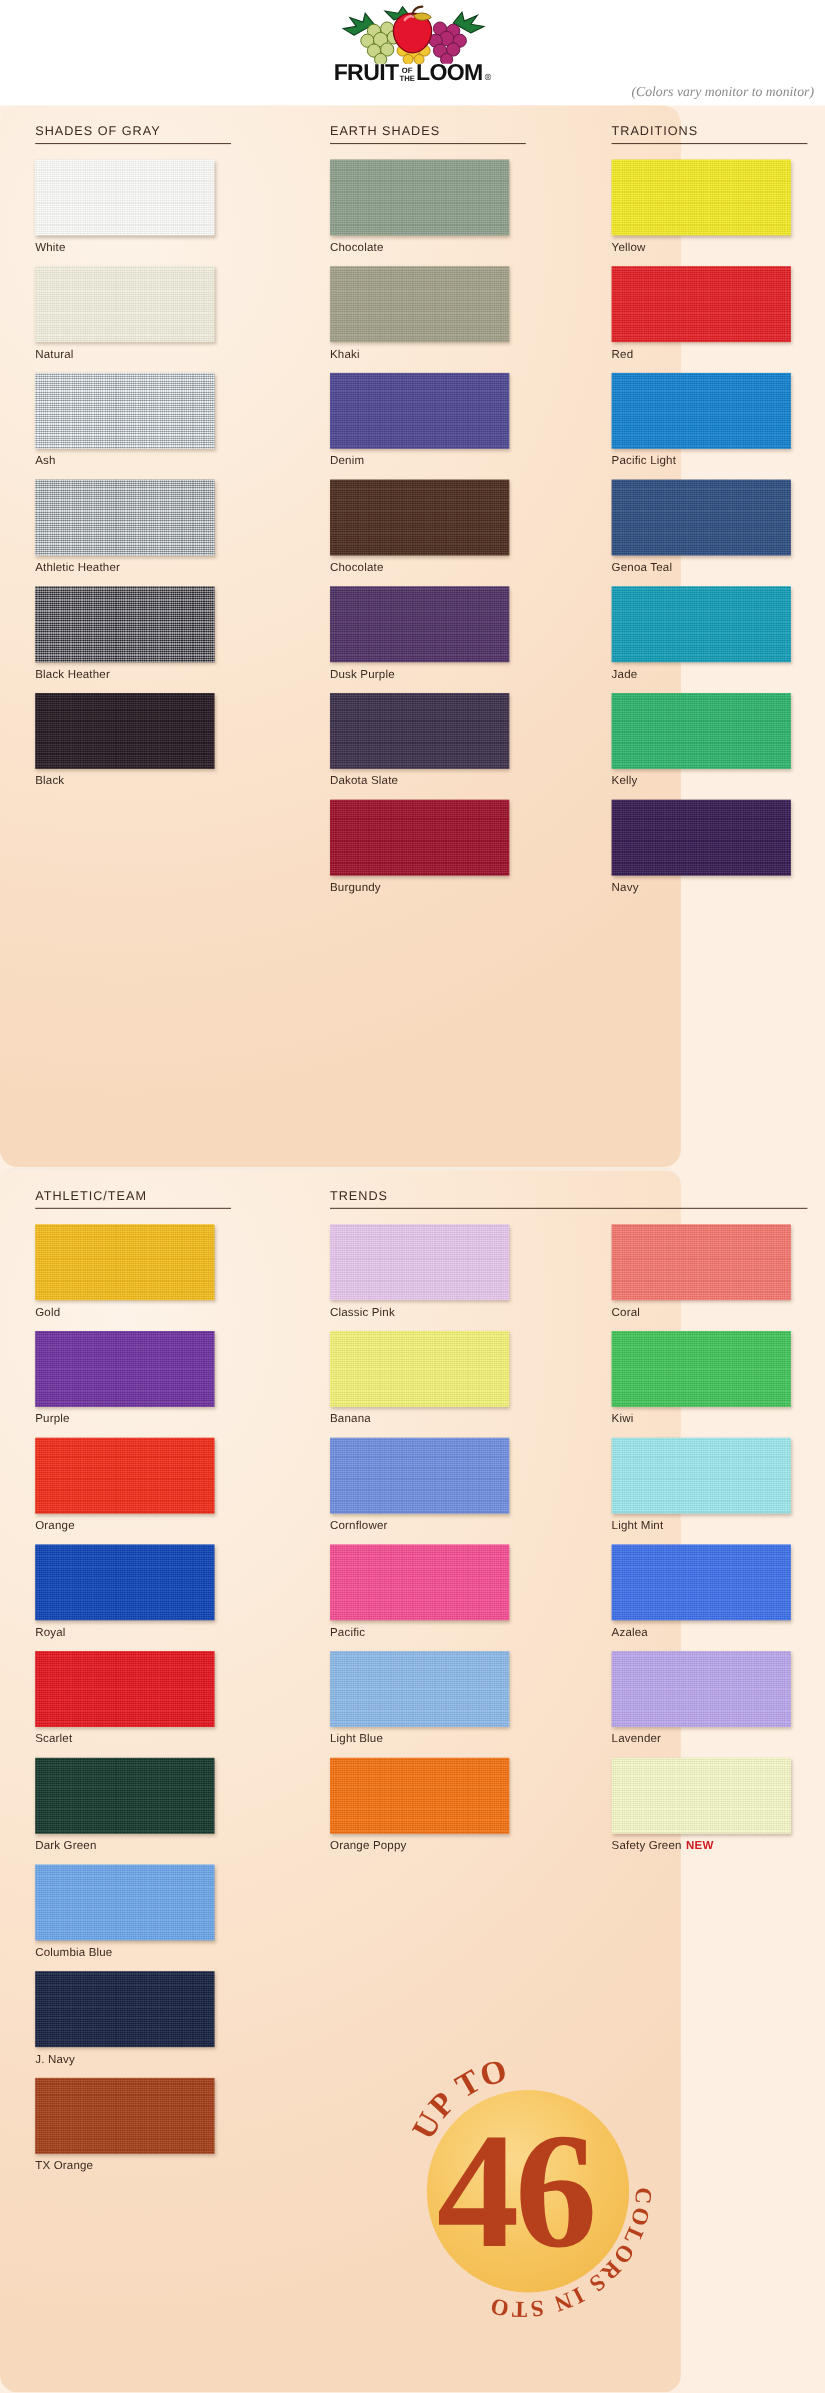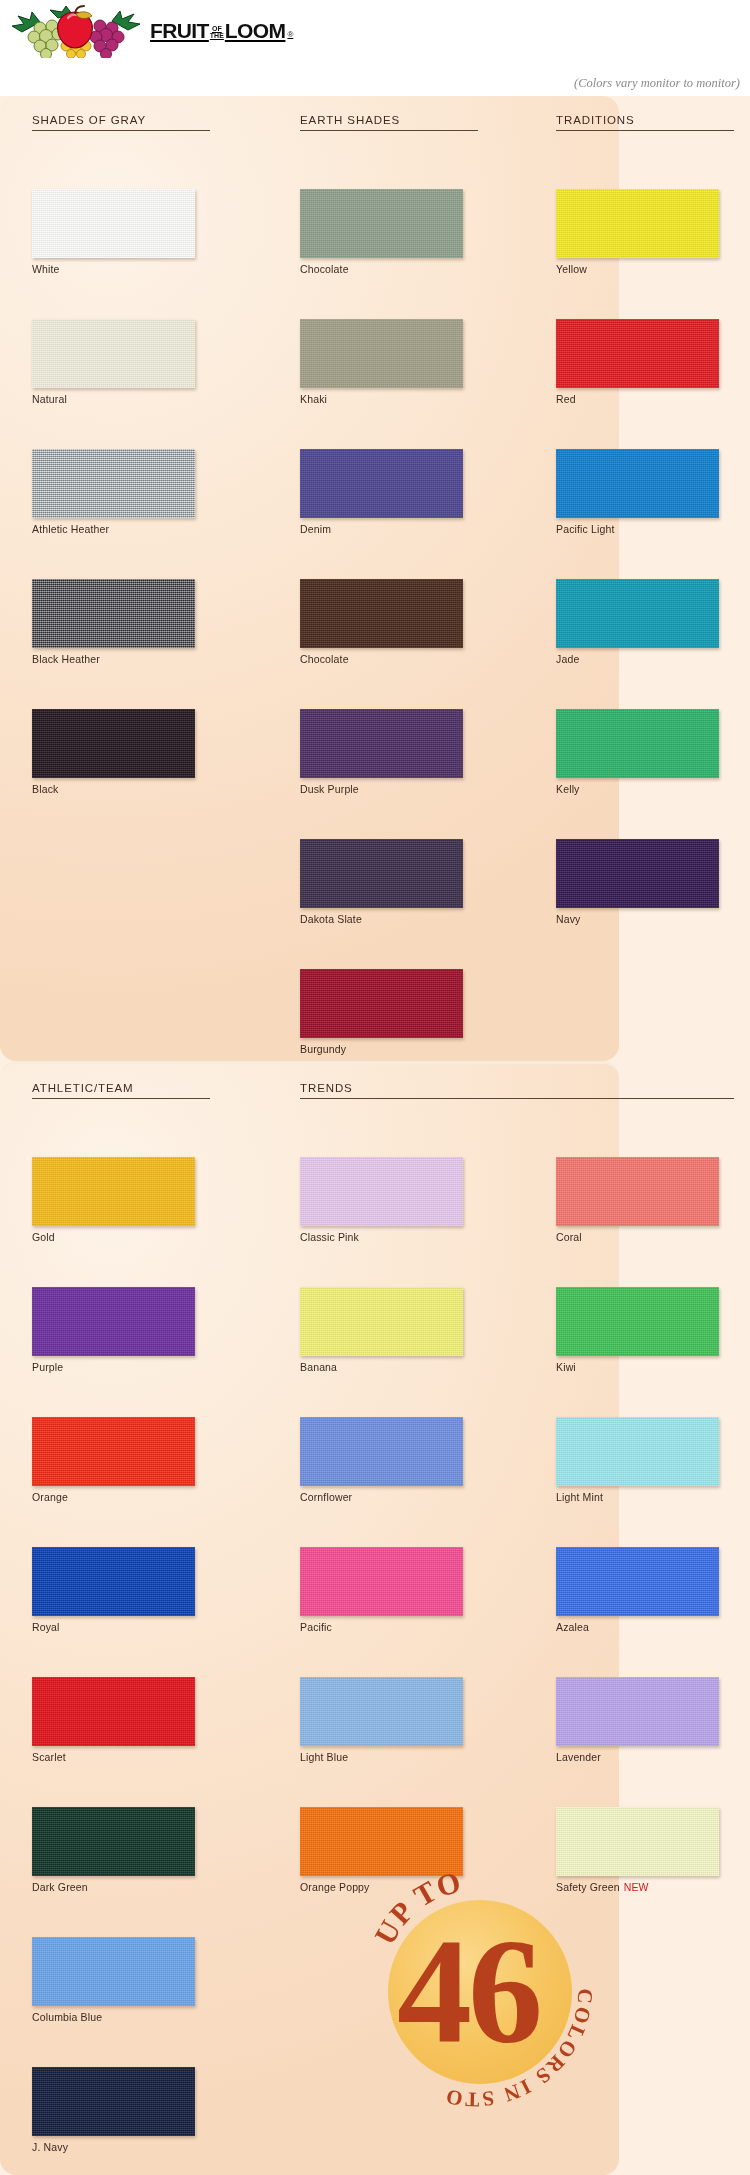--- a/index.html
+++ b/index.html
@@ -12,21 +12,21 @@
   }
   .page{position:relative;width:750px;height:2175px;}
 
   
   .header{
     position:relative;width:750px;height:96px;background:#ffffff;
     overflow:hidden;
   }
   .logo-wrap{
     position:absolute;left:0;right:0;top:4px;
-    display:flex;align-items:center;text-decoration:underline;
+    display:flex;flex-direction:column;align-items:center;
   }
   .logo-fruit{width:150px;height:54px;display:block;}
   .logo-text{
     display:flex;align-items:flex-end;justify-content:center;
     margin-top:-2px;
   }
   .lt-main{
     font-family:"Liberation Sans", sans-serif;
     font-weight:bold;font-size:21px;letter-spacing:-0.6px;color:#111;
     line-height:1;
@@ -71,21 +71,21 @@
     white-space:nowrap;
     font-family:"Liberation Sans", sans-serif;
   }
   .sec-rule{
     height:1px;background:#5a4434;width:100%;
   }
   
   .col.c2 .sec-rule.stretch{width:434px;}
 
   .swatches{padding-top:14px;}
-  .sw-item{margin-bottom:11px;margin-top:44px;}
+  .sw-item{margin-bottom:11px;}
   .sw{
     position:relative;
     width:163px;height:69px;
     box-shadow:1px 2px 3px rgba(90,60,35,0.30);
   }
   .sw::after{
     content:"";position:absolute;inset:0;
     background-image:
       repeating-linear-gradient(0deg, rgba(255,255,255,0.085) 0 1px, rgba(0,0,0,0.055) 1px 2px),
       repeating-linear-gradient(90deg, rgba(255,255,255,0.05) 0 1px, rgba(0,0,0,0.035) 1px 2px);
@@ -93,21 +93,21 @@
   }
   .sw.heather::after{
     background-image:
       repeating-linear-gradient(0deg, rgba(255,255,255,0.35) 0 1px, rgba(0,0,0,0.22) 1px 2px),
       repeating-linear-gradient(90deg, rgba(255,255,255,0.28) 0 1px, rgba(0,0,0,0.16) 1px 2px);
   }
   .sw-label{
     margin-top:5px;font-size:10.5px;color:#3c2a20;
     letter-spacing:0.15px;white-space:nowrap;
   }
-  .new-tag{color:#cf1d22;font-weight:normal;margin-left:4px;font-size:10.5px;}
+  .new-tag{color:#cf1d22;font-weight:bold;margin-left:4px;font-size:10.5px;}
 
   
   .badge{
     position:absolute;left:340px;top:1852px;
     width:268px;height:268px;
   }
   .badge svg{display:block;width:268px;height:268px;}
 </style>
 </head>
 <body>
@@ -178,20 +178,24 @@
           <div class="swatches">
             <div class="sw-item">
               <div class="sw" style="background: rgb(252, 252, 250);"></div>
               <div class="sw-label"><span>White</span></div>
             </div>
             <div class="sw-item">
               <div class="sw" style="background: rgb(241, 238, 221);"></div>
               <div class="sw-label"><span>Natural</span></div>
             </div>
             <div class="sw-item">
+              <div class="sw heather" style="background: rgb(214, 223, 230);"></div>
+              <div class="sw-label"><span>Ash</span></div>
+            </div>
+            <div class="sw-item">
               <div class="sw heather" style="background: rgb(183, 192, 198);"></div>
               <div class="sw-label"><span>Athletic Heather</span></div>
             </div>
             <div class="sw-item">
               <div class="sw heather" style="background: rgb(58, 58, 66);"></div>
               <div class="sw-label"><span>Black Heather</span></div>
             </div>
             <div class="sw-item">
               <div class="sw" style="background: rgb(36, 24, 32);"></div>
               <div class="sw-label"><span>Black</span></div>
@@ -240,20 +244,24 @@
               <div class="sw" style="background: rgb(244, 235, 36);"></div>
               <div class="sw-label"><span>Yellow</span></div>
             </div>
             <div class="sw-item">
               <div class="sw" style="background: rgb(226, 28, 34);"></div>
               <div class="sw-label"><span>Red</span></div>
             </div>
             <div class="sw-item">
               <div class="sw" style="background: rgb(15, 127, 206);"></div>
               <div class="sw-label"><span>Pacific Light</span></div>
+            </div>
+            <div class="sw-item">
+              <div class="sw" style="background: rgb(42, 75, 126);"></div>
+              <div class="sw-label"><span>Genoa Teal</span></div>
             </div>
             <div class="sw-item">
               <div class="sw" style="background: rgb(15, 155, 181);"></div>
               <div class="sw-label"><span>Jade</span></div>
             </div>
             <div class="sw-item">
               <div class="sw" style="background: rgb(44, 179, 106);"></div>
               <div class="sw-label"><span>Kelly</span></div>
             </div>
             <div class="sw-item">

